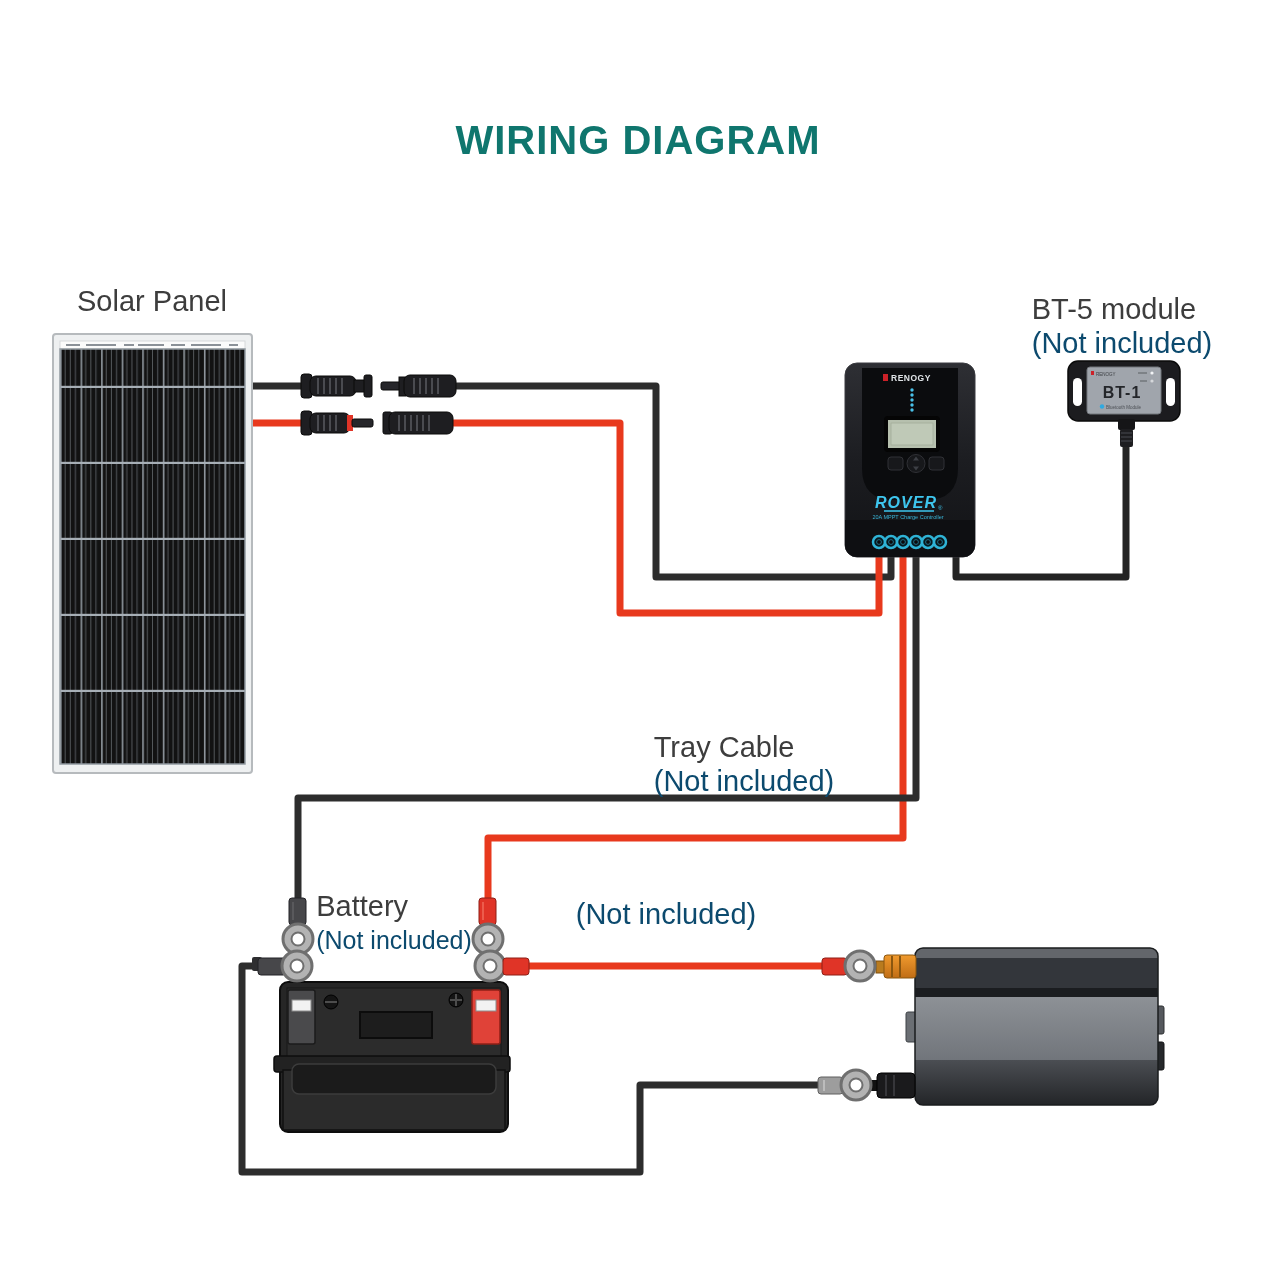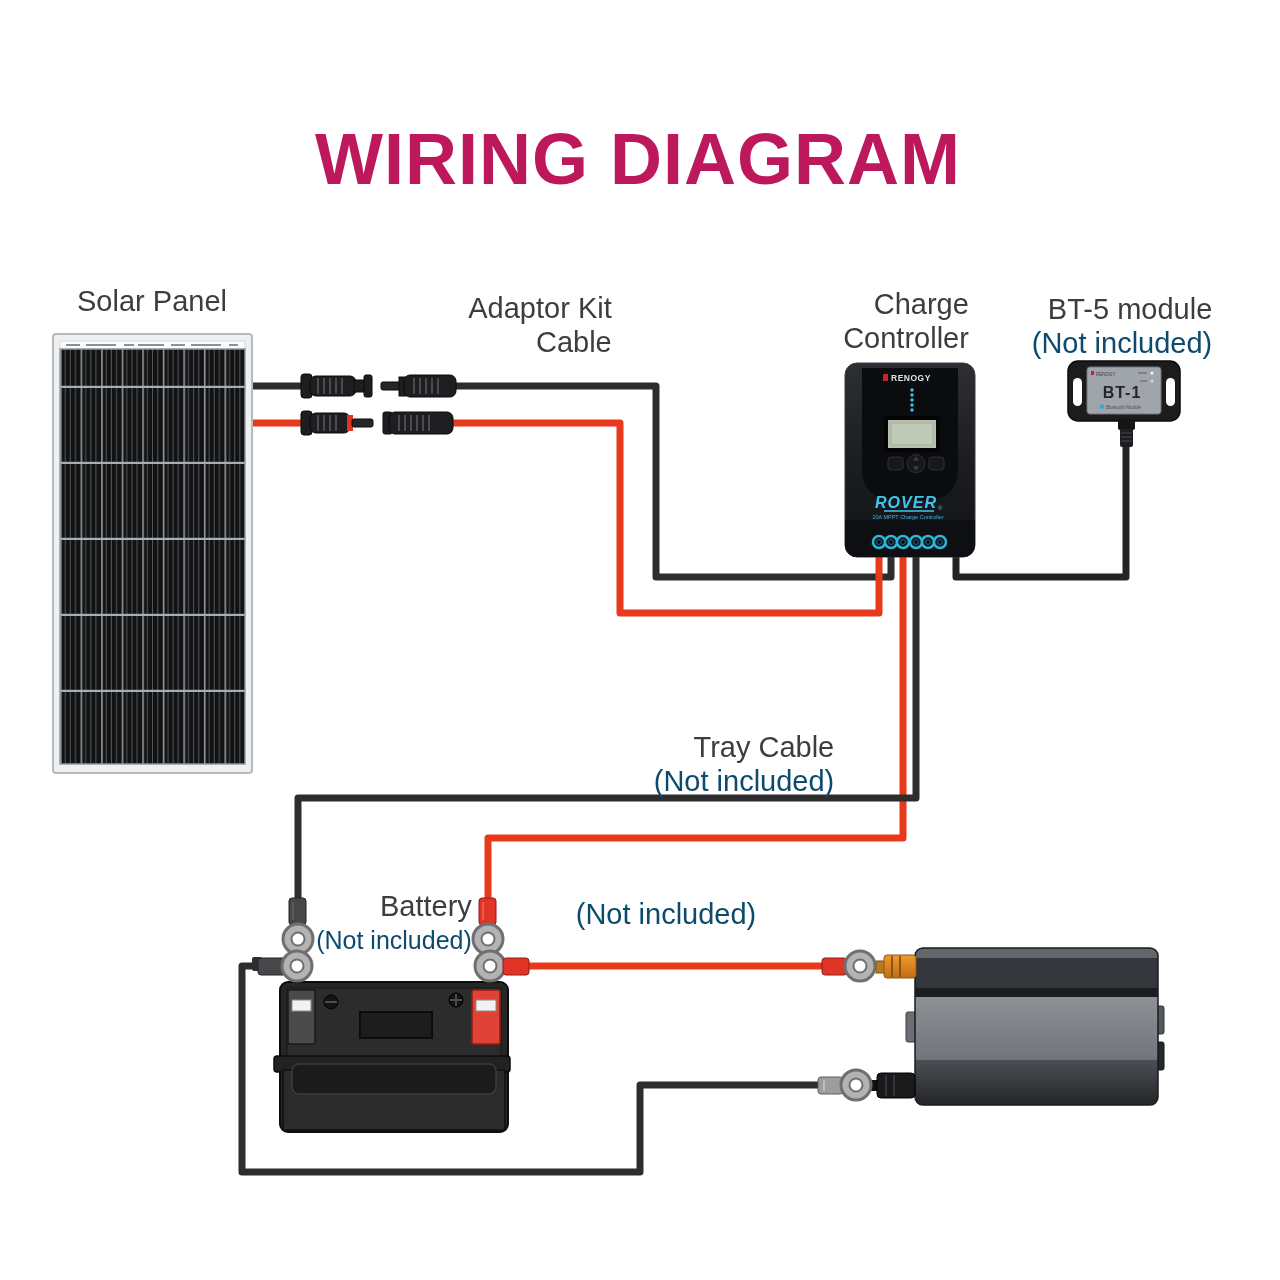--- a/index.html
+++ b/index.html
@@ -2,25 +2,25 @@
 <html><head>
 <meta charset="utf-8">
 <style>
   html,body{margin:0;padding:0;background:#ffffff;}
   .stage{
     position:relative;width:1280px;height:1280px;background:#ffffff;overflow:hidden;
     font-family:"Liberation Sans", sans-serif;
   }
   .title{
     position:absolute;left:0;right:4px;top:118px;text-align:center;
-    font-size:72px;font-weight:800;letter-spacing:1px;color:#be185d;
+    font-size:40px;font-weight:800;letter-spacing:1px;color:#0f766e;
   }
   svg.canvas{position:absolute;left:0;top:0;}
   .label{
-    position:absolute;transform:translateX(-50%);text-align:right;white-space:nowrap;
+    position:absolute;transform:translateX(-50%);text-align:left;white-space:nowrap;
     color:#3d3d3d;font-size:29px;line-height:34px;
   }
   .label .ln{display:block;}
   .label .red{color:#0c4a6e;}
   .label .small{font-size:25px;}
 </style>
 </head>
 <body>
 
 <div class="stage">
@@ -311,29 +311,21 @@
         <circle cx="856" cy="1085" r="15" fill="#b3b3b3" stroke="#6f6f6f" stroke-width="3"></circle>
         <circle cx="856" cy="1085" r="6.5" fill="#ffffff" stroke="#6f6f6f" stroke-width="2"></circle>
       </g>
     </g>
   </svg>
 
   <div class="label" style="left:152px;top:284px">
     <span class="ln">Solar Panel</span>
   </div>
 
-  <div class="label" style="left:540px;top:291px">
-    <span class="ln">Adaptor Kit</span>
-    <span class="ln">Cable</span>
-  </div>
-
-  <div class="label" style="left:906px;top:287px">
-    <span class="ln">Charge</span>
-    <span class="ln">Controller</span>
-  </div>
+
 
   <div class="label" style="left:1122px;top:292px">
     <span class="ln">BT-5 module</span>
     <span class="ln red">(Not included)</span>
   </div>
 
   <div class="label" style="left:744px;top:730px">
     <span class="ln">Tray Cable</span>
     <span class="ln red">(Not included)</span>
   </div>

